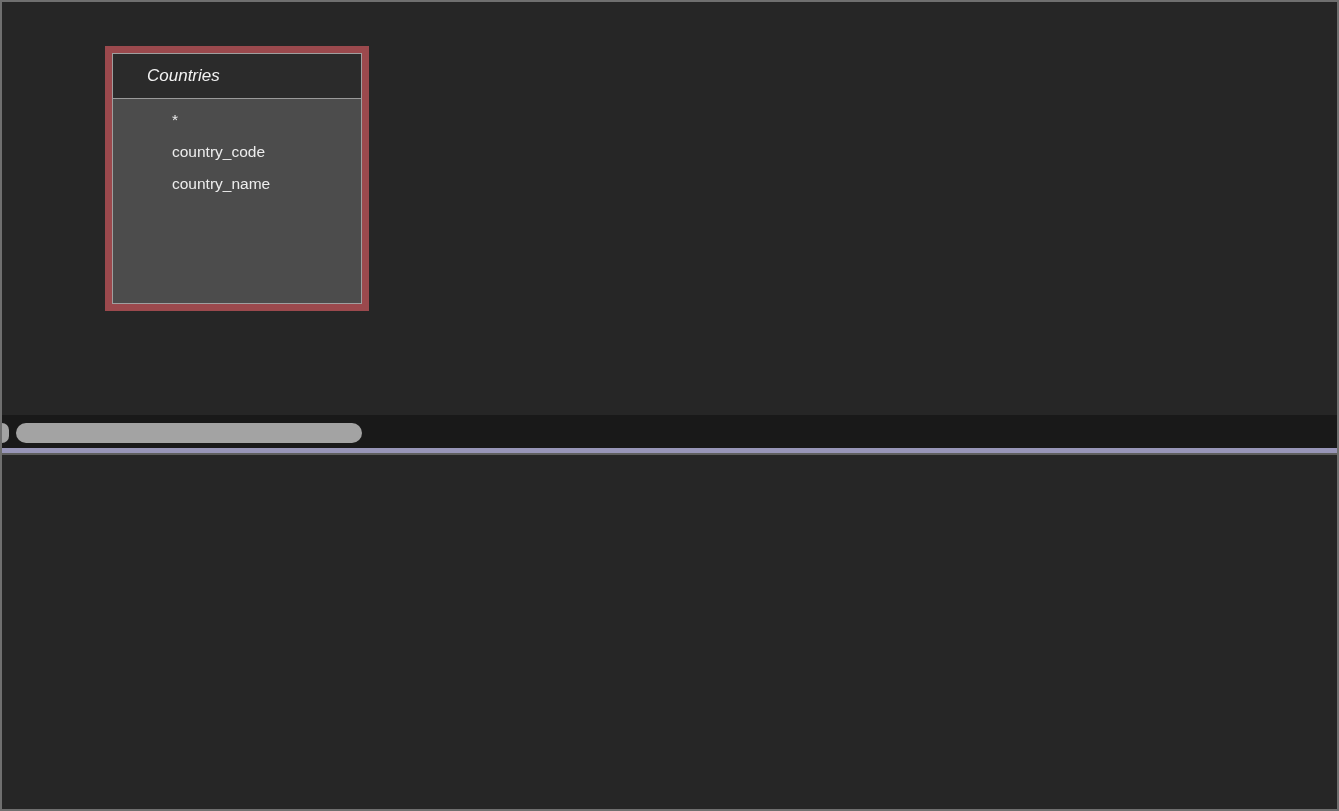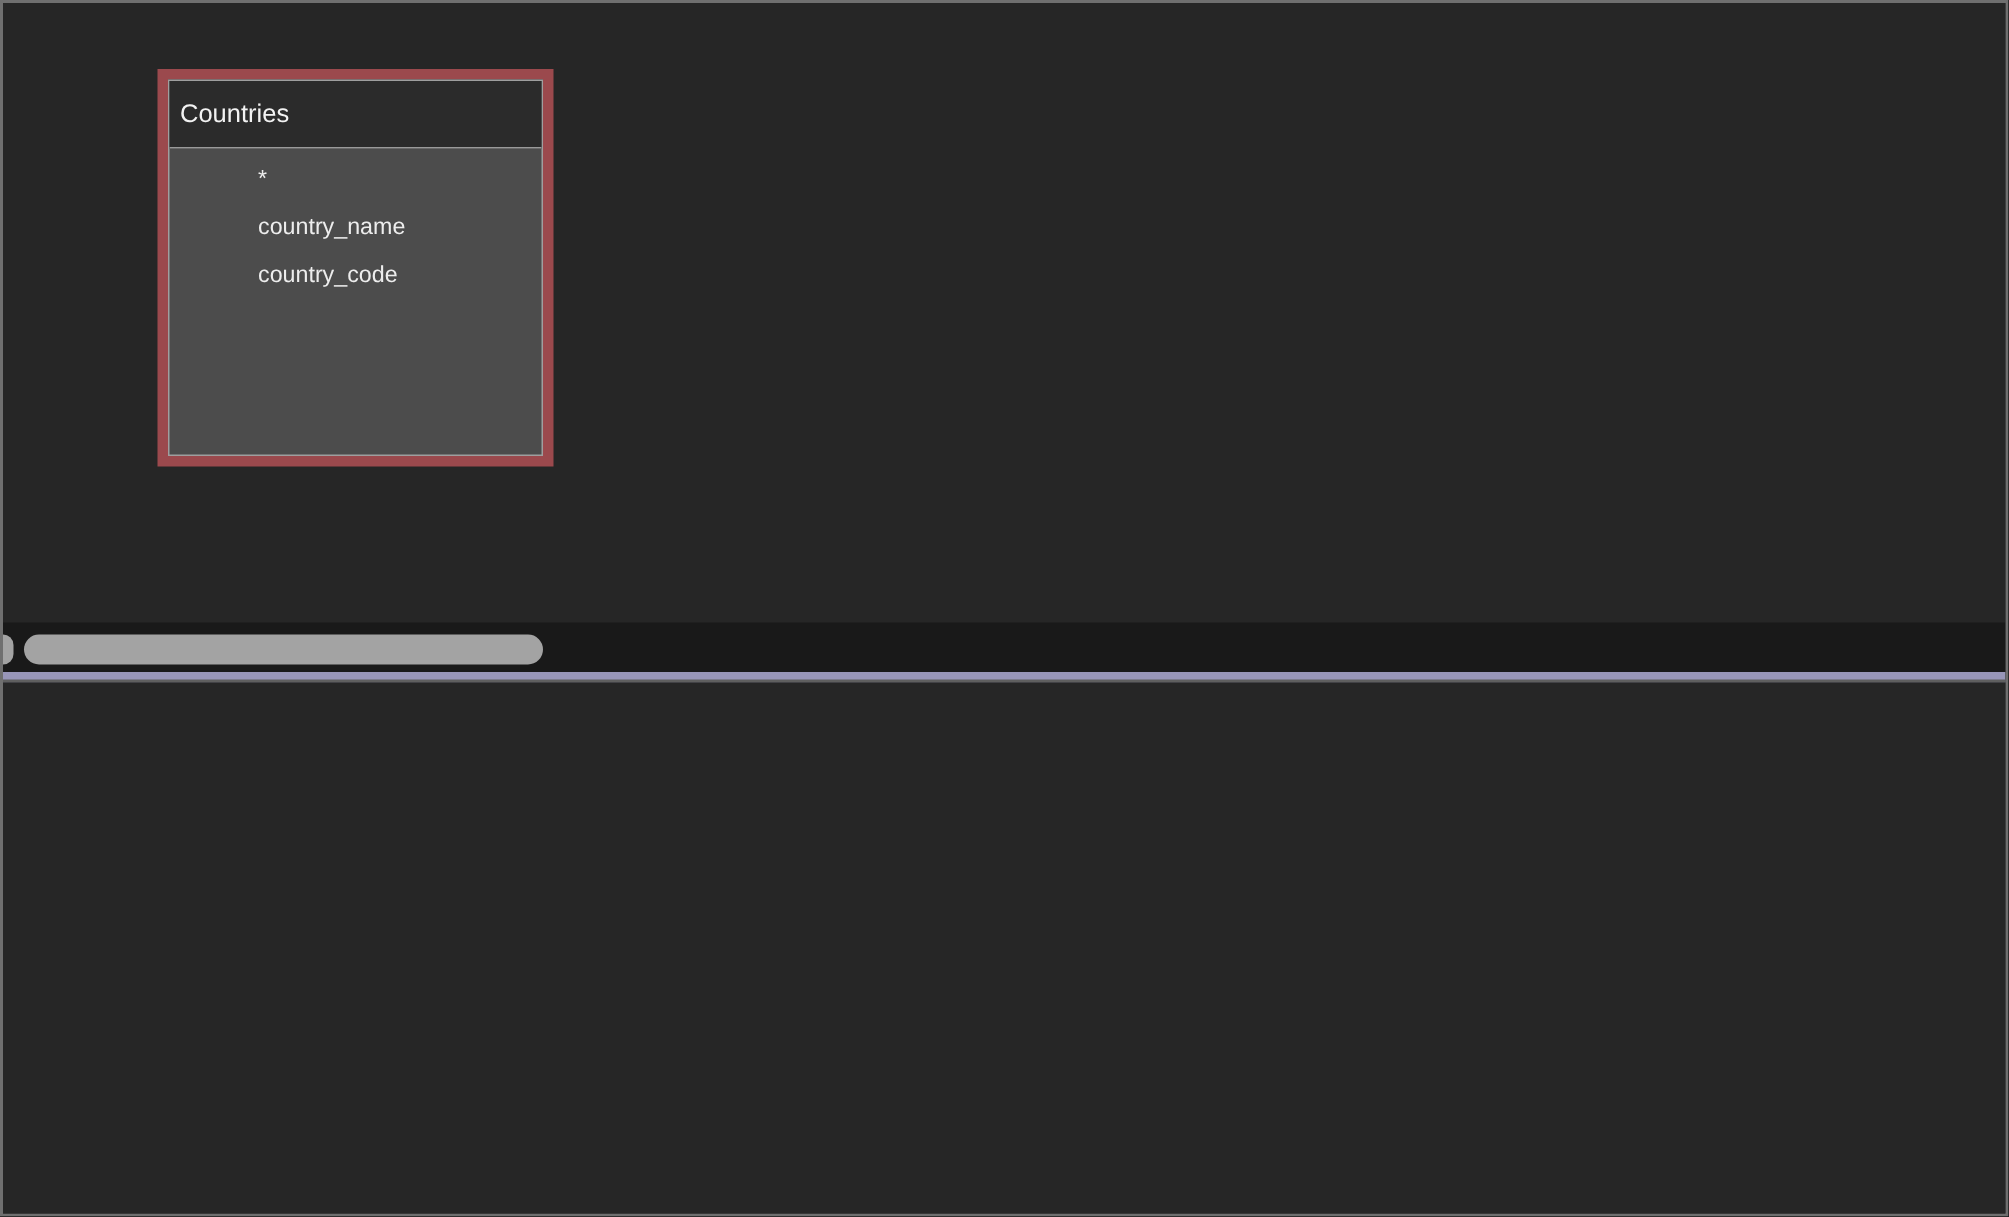--- a/index.html
+++ b/index.html
@@ -19,22 +19,22 @@
     position:absolute; left:103px; top:44px; width:264px; height:265px;
     border:7px solid #9b494d; background:#262626;
   }
   .table-card-inner {
     width:100%; height:100%;
     border:1px solid #9f9f9f; background:#4c4c4c;
     display:flex; flex-direction:column;
   }
   .table-card-title {
     height:45px; background:#2b2b2b; border-bottom:1px solid #9a9a9a;
-    display:flex; align-items:center; padding-left:7px;
-    font-size:17px; color:#f2f2f2;
+    display:flex; align-items:center; padding-left:34px;
+    font-size:17px; color:#f2f2f2;font-style:italic;
   }
   .table-card-body { flex:1; padding-top:5px; }
   .field-item {
     position:relative; height:32px; line-height:32px;
     padding-left:59px; font-size:15.5px; color:#ededed;
   }
   .key-icon-holder {
     position:absolute; left:32px; top:5px; width:14px; height:23px;
   }
 
@@ -68,24 +68,24 @@
     <div class="table-card">
       <div class="table-card-inner">
         <div class="table-card-title">
           <span>Countries</span>
         </div>
         <div class="table-card-body">
           <div class="field-item">
             <span>*</span>
           </div>
           <div class="field-item">
-            <span>country_name</span>
+            <span>country_code</span>
           </div>
           <div class="field-item">
-            <span>country_code</span>
+            <span>country_name</span>
           </div>
         </div>
       </div>
     </div>
   </div>
 
   <div class="hscroll-band">
     <div class="hscroll-nub"></div>
     <div class="hscroll-thumb"></div>
   </div>

